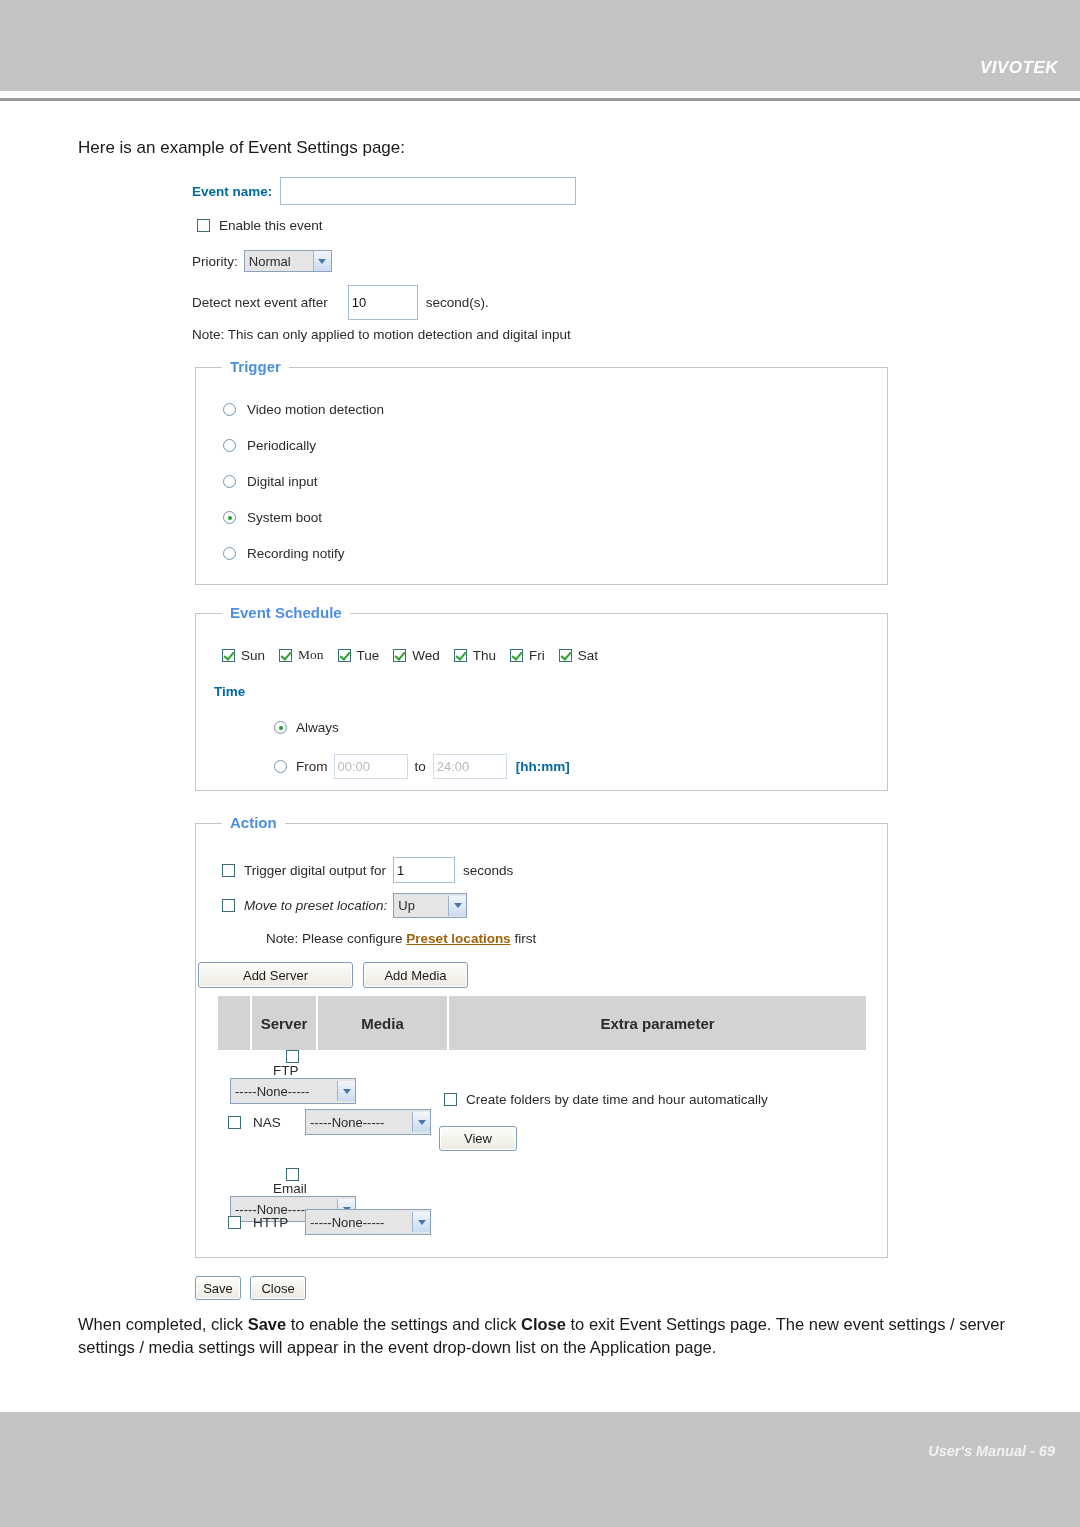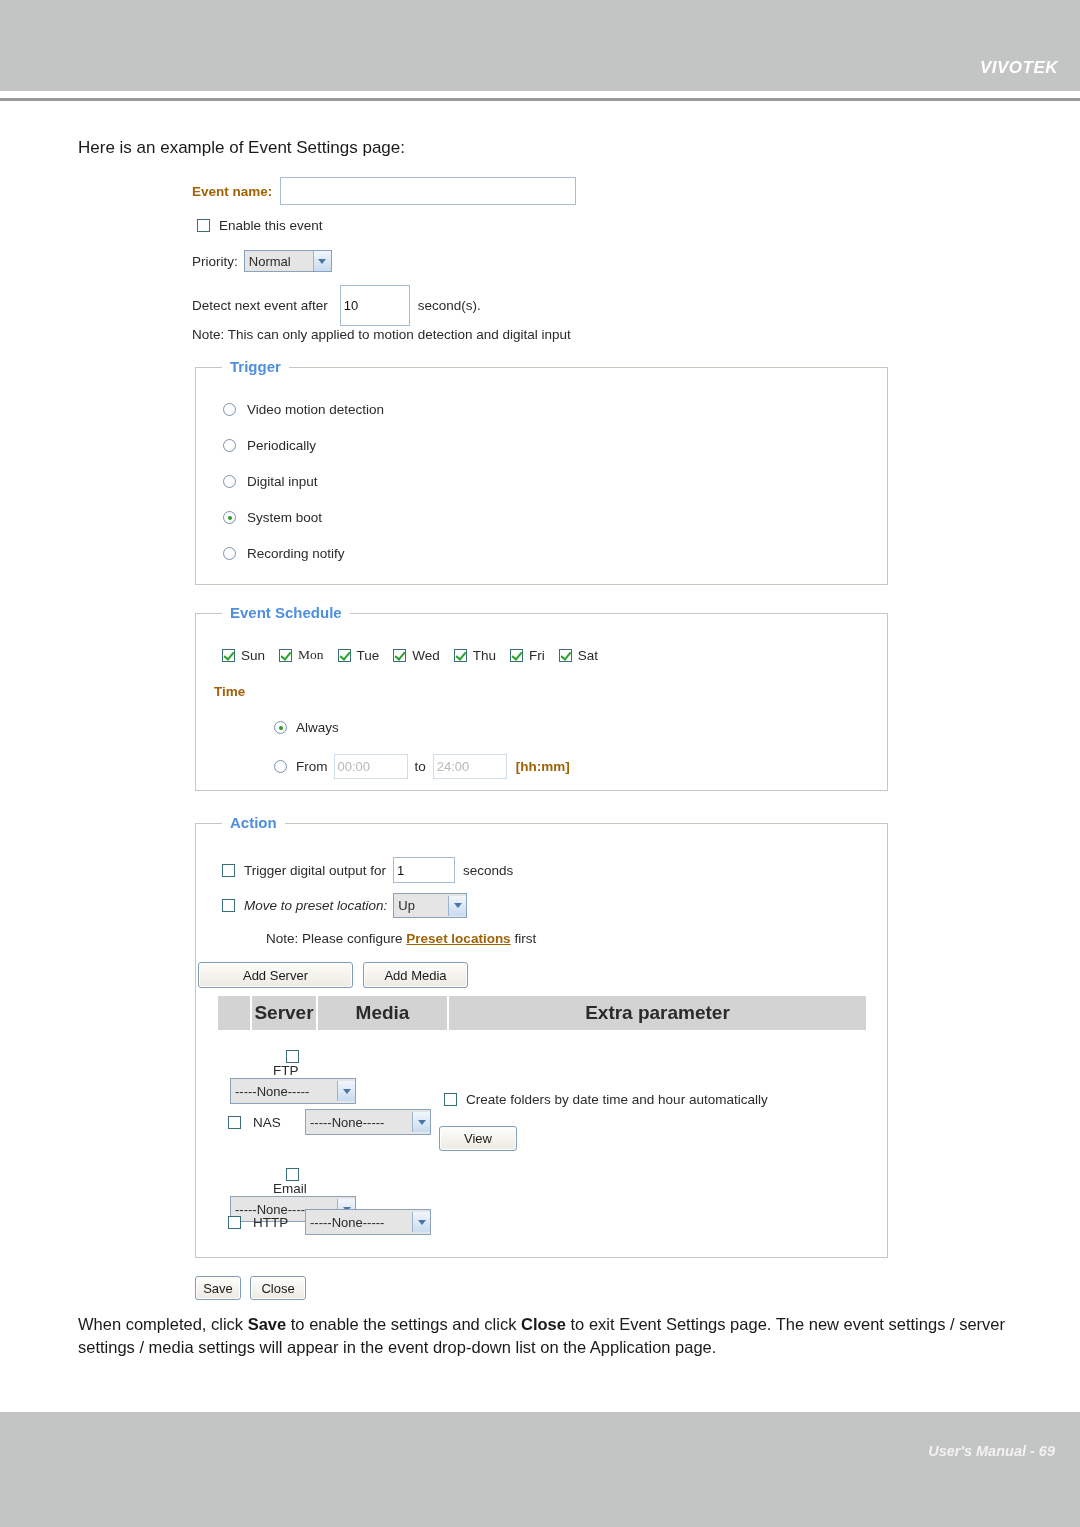--- a/index.html
+++ b/index.html
@@ -64,21 +64,21 @@
     left: 78px; top: 1313px;
     width: 930px;
     font-size: 16.5px;
     line-height: 23px;
     color: #1a1a1a;
   }
   .outro b { font-weight: bold; }
 
   .lbl {
     font-size: 13.5px;
-    color: #a16207;
+    color: #0369a1;
     font-weight: bold;
   }
   .lbl-n {
     font-size: 13.5px;
     color: #2b2b2b;
   }
 
   .row { position: absolute; display: flex; align-items: center; }
 
   input.txt {
@@ -193,22 +193,22 @@
     box-sizing: border-box;
     font-family: "Liberation Sans", sans-serif;
     cursor: pointer;
     box-shadow: inset 0 0 0 1px #ffffff;
   }
 
   
   .tbl-head {
     position: absolute;
     display: flex;
-    height: 34px;
-    font-size: 19px;
+    height: 54px;
+    font-size: 15px;
     font-weight: bold;
     color: #2b2b2b;
   }
   .tbl-head > div {
     background: #d4d3d3;
     display: flex;
     align-items: center;
     justify-content: center;
     box-sizing: border-box;
     border-right: 2px solid #ffffff;
@@ -244,21 +244,21 @@
 <div class="row" style="left:192px; top:250px;">
   <span class="lbl-n">Priority:</span>
   <span class="sel" style="width:88px; margin-left:6px;">
     <span>Normal</span>
     <span class="arrowbox"></span>
   </span>
 </div>
 
 <div class="row" style="left:192px; top:285px;">
   <span class="lbl-n">Detect next event after</span>
-  <input class="txt" type="text" style="width: 70px; height: 41px; margin-left: 12px;" value="10">
+  <input class="txt" type="text" style="width: 70px; height: 35px; margin-left: 20px;" value="10">
   <span class="lbl-n" style="margin-left:8px;">second(s).</span>
 </div>
 
 <div class="lbl-n" style="position:absolute; left:192px; top:327px;">Note: This can only applied to motion detection and digital input</div>
 
 <div class="fs" style="left:195px; top:367px; width:693px; height:218px;">
   <span class="fs-legend">Trigger</span>
 
   <div class="row" style="left:27px; top:34px;">
     <span class="rb"></span>

